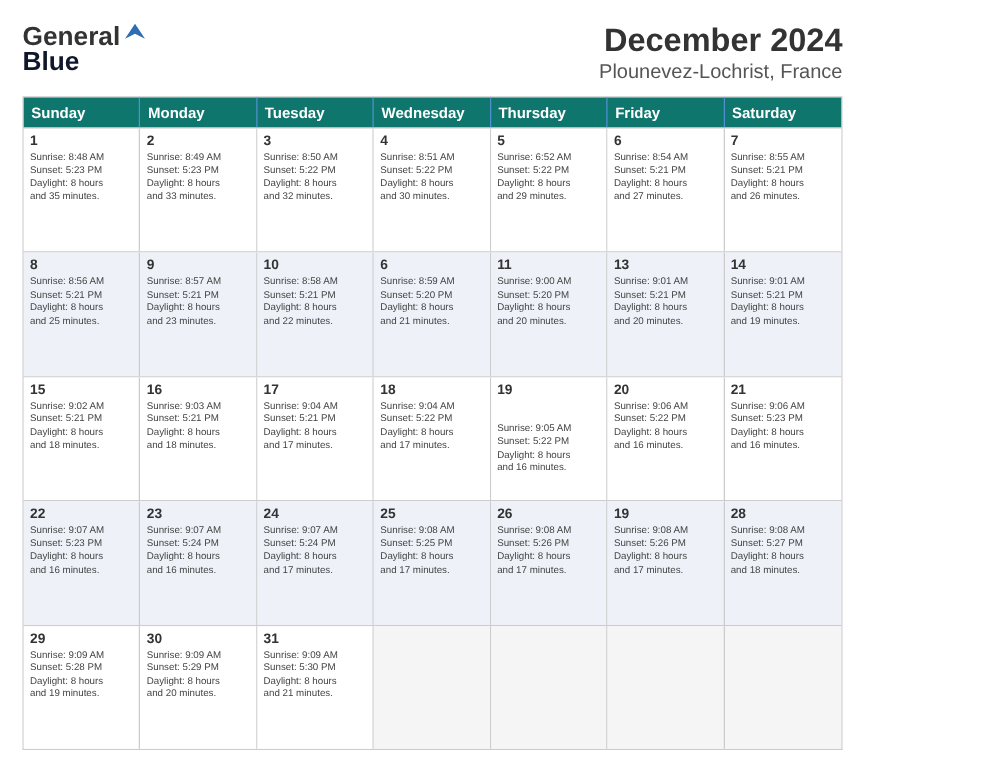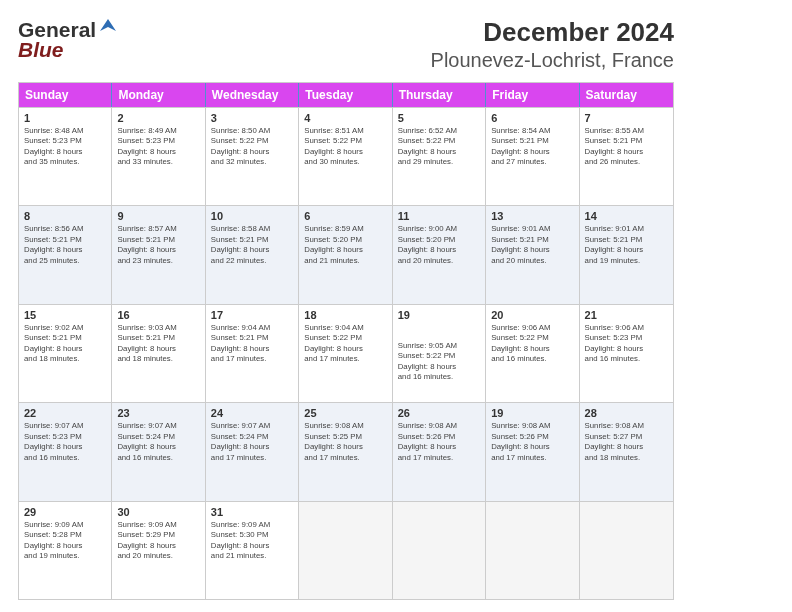--- a/index.html
+++ b/index.html
@@ -31,34 +31,34 @@
     .title-block {
       text-align: right;
     }
     .month-title {
       font-size: 26px;
       font-weight: bold;
       color: #333;
       line-height: 1.1;
     }
     .location-title {
-      font-size: 20px;
+      font-size: 16px;
       color: #555;
       margin-top: 2px;
     }
     .calendar {
       flex: 1;
       display: flex;
       flex-direction: column;
       border: 1px solid #ccc;
     }
     .cal-header-row {
       display: grid;
       grid-template-columns: repeat(7, 1fr);
-      background: #d946ef;
+      background: #0f766e;
     }
     .cal-header-cell {
       color: #fff;
       font-size: 12px;
       font-weight: bold;
       padding: 5px 6px;
       text-align: left;
       border-right: 1px solid #5090d0;
     }
     .cal-header-cell:last-child { border-right: none; }
@@ -105,34 +105,34 @@
   <div class="header">
     <div class="logo">
       <div style="display:flex;align-items:center;">
         <span style="font-size:21px;font-weight:bold;color:#333;">General</span>
         <span style="display:inline-block;margin-left:3px;position:relative;top:-2px;">
           <svg width="18" height="18" viewBox="0 0 18 18">
             <polygon points="9,2 17,14 9,10 1,14" fill="#2e6db4"></polygon>
           </svg>
         </span>
       </div>
-      <span style="font-size:21px;font-weight:bold;color:#7f1d1d;margin-top:-4px;font-style:italic;">Blue</span>
+      <span style="font-size:21px;font-weight:bold;color:#0f172a;margin-top:-4px;">Blue</span>
     </div>
     <div class="title-block">
       <div class="month-title">December 2024</div>
       <div class="location-title">Plounevez-Lochrist, France</div>
     </div>
   </div>
 
   <div class="calendar">
     <div class="cal-header-row">
       <div class="cal-header-cell">Sunday</div>
       <div class="cal-header-cell">Monday</div>
+      <div class="cal-header-cell">Tuesday</div>
       <div class="cal-header-cell">Wednesday</div>
-      <div class="cal-header-cell">Tuesday</div>
       <div class="cal-header-cell">Thursday</div>
       <div class="cal-header-cell">Friday</div>
       <div class="cal-header-cell">Saturday</div>
     </div>
     <div class="cal-body" id="cal-body">
     <div class="cal-week">
           <div class="cal-cell">
             <span class="day-num">1</span>
             <div class="day-info" style="white-space: pre-line;">Sunrise: 8:48 AM
 Sunset: 5:23 PM

